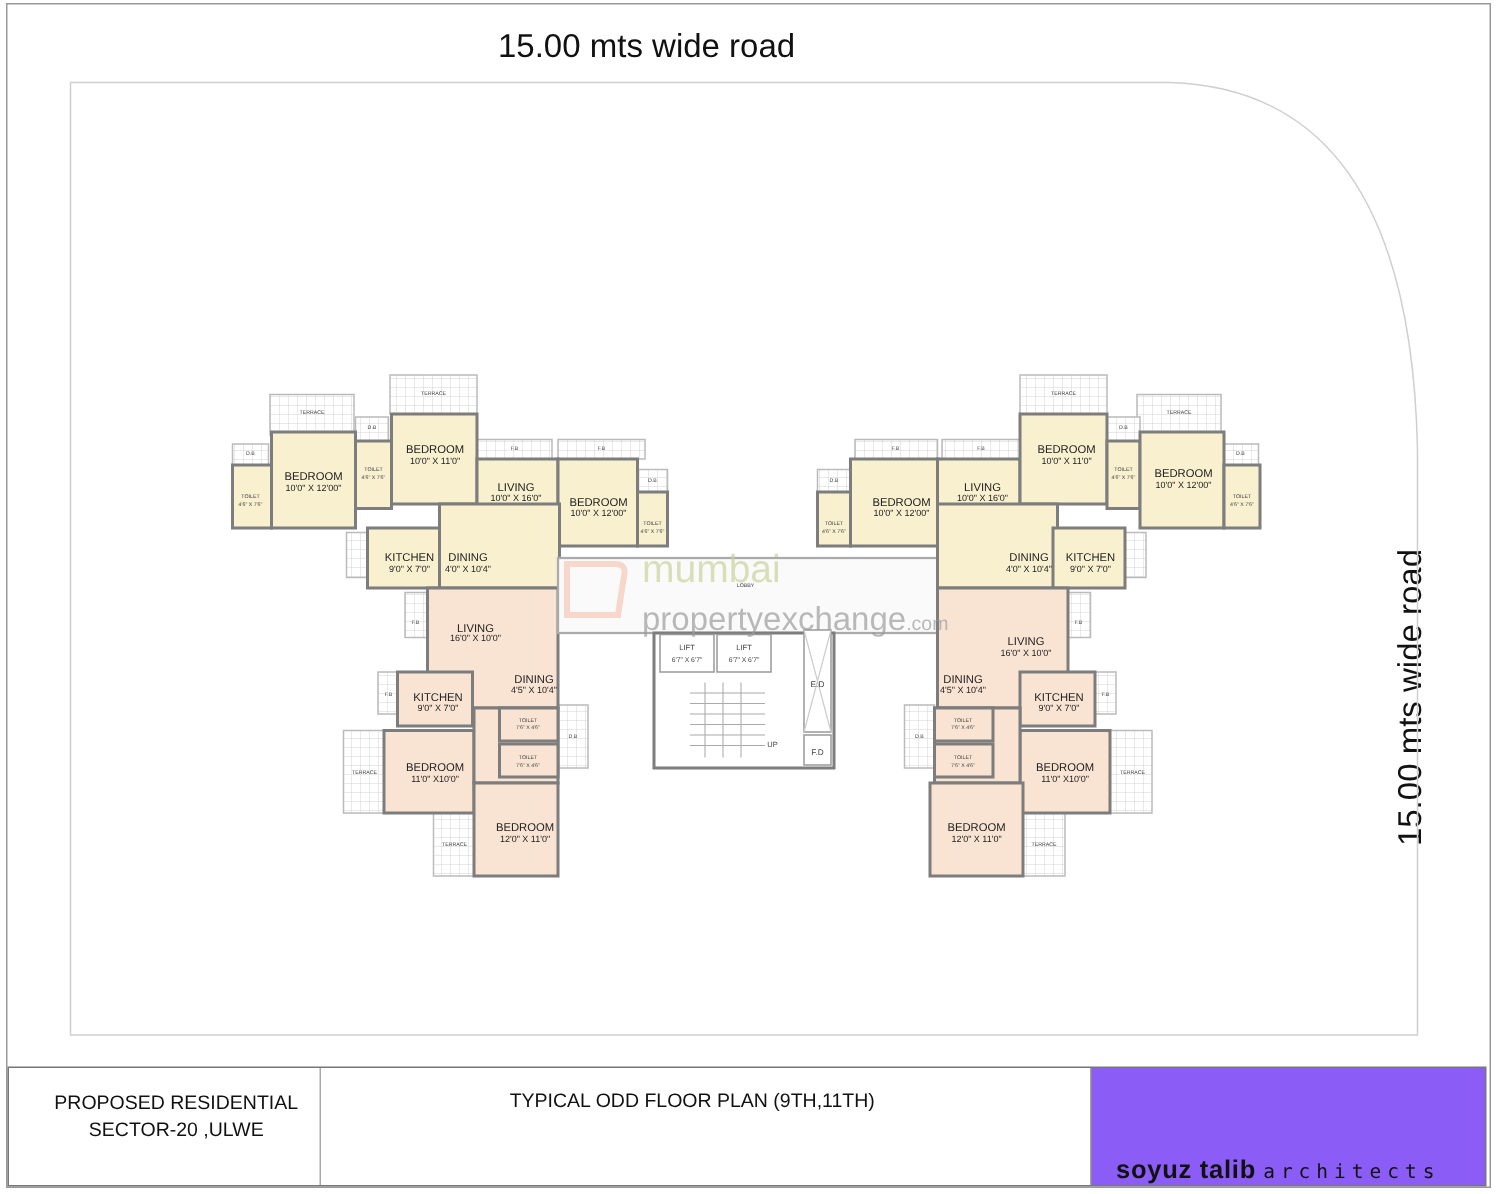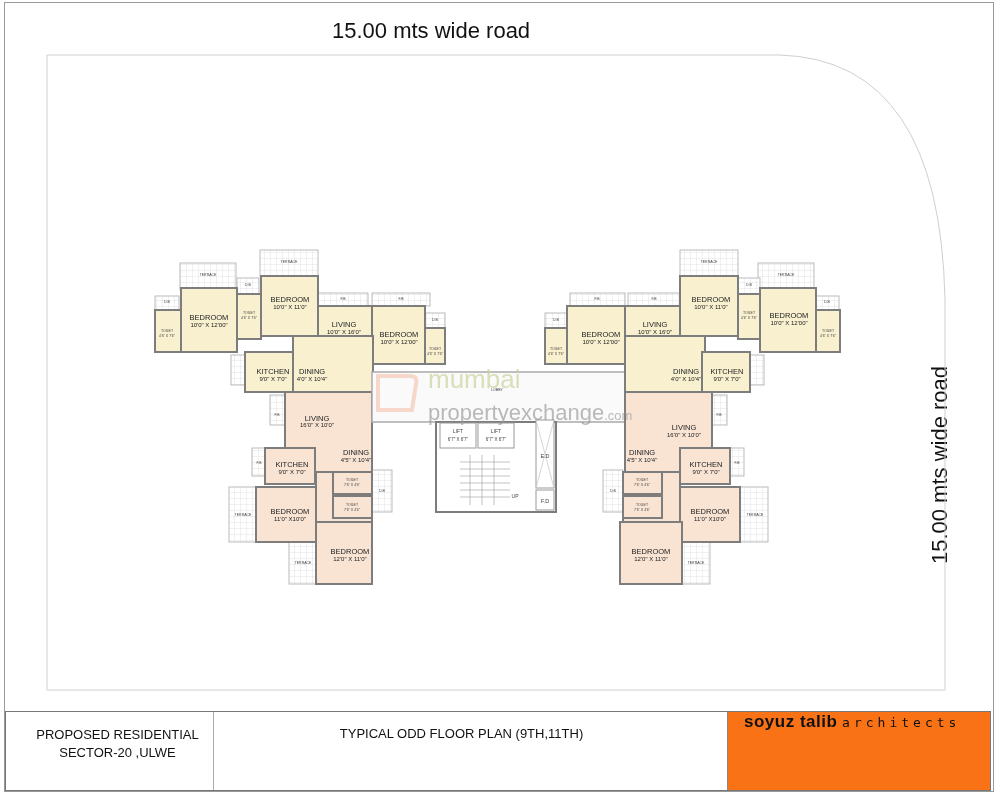--- a/index.html
+++ b/index.html
@@ -6,21 +6,21 @@
   body{width:1000px;height:796px;position:relative;overflow:hidden;font-family:"Liberation Sans",sans-serif;color:#111;}
   .frame{position:absolute;left:4px;top:2px;width:990px;height:790px;border:1px solid #999;box-sizing:border-box;}
   .road-top{position:absolute;left:332px;top:18px;font-size:22px;}
   .road-right{position:absolute;left:940px;top:465px;font-size:22px;transform:translate(-50%,-50%) rotate(-90deg);white-space:nowrap;}
   .plot{position:absolute;left:0;top:0;width:1000px;height:796px;}
   .titleblock{position:absolute;left:5px;top:711px;width:986px;height:80px;border:1px solid #777;box-sizing:border-box;display:flex;}
   .tb-left{width:191px;border-right:1px solid #aaa;display:flex;flex-direction:column;align-items:center;justify-content:flex-start;padding-top:14px;font-size:13px;line-height:18px;text-align:center;padding-left:16px;}
   .tb-mid{flex:1;display:flex;flex-direction:column;align-items:center;padding-top:14px;}
   .tb-mid .sub{font-size:13px;margin-left:-18px;}
   .tb-mid .name{font-size:19px;letter-spacing:1px;margin-top:4px;margin-left:-8px;}
-  .tb-right{width:263px;background:#f97316;border-left:1px solid #888;display:flex;flex-direction:row;justify-content:space-between;padding-left:16px;box-sizing:border-box;}
+  .tb-right{width:263px;background:#8b5cf6;border-left:1px solid #888;display:flex;flex-direction:column;justify-content:flex-end;padding-left:16px;box-sizing:border-box;}
   .tb-right .l1{font-size:17px;white-space:nowrap;}
   .tb-right .l1 b{font-weight:bold;letter-spacing:0.5px;}
   .tb-right .l1 span{font-family:"DejaVu Sans Mono",monospace;font-size:13px;letter-spacing:4px;font-weight:normal;}
   .tb-right .l2{font-family:"DejaVu Sans Mono",monospace;font-size:13px;letter-spacing:4.4px;margin-left:15px;margin-top:2px;}
   svg text{font-family:"Liberation Sans",sans-serif;}
   .rm{font-size:7.5px;fill:#222;text-anchor:middle;}
   .dim{font-size:6px;fill:#222;text-anchor:middle;}
   .tiny{font-size:3.5px;fill:#444;text-anchor:middle;}
 </style>
 </head>

